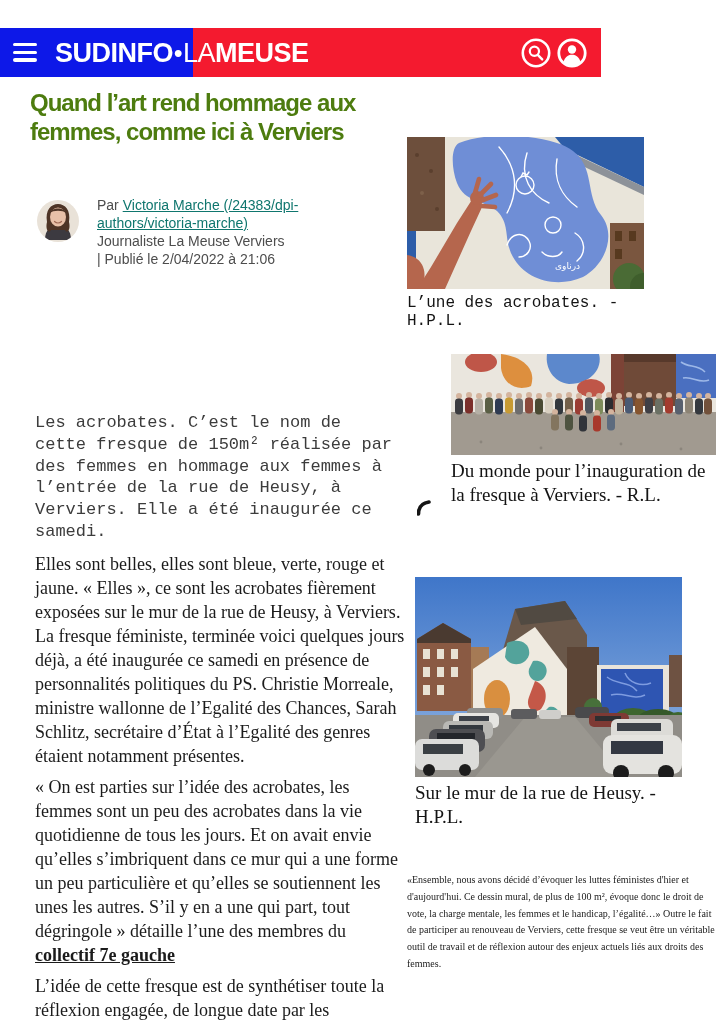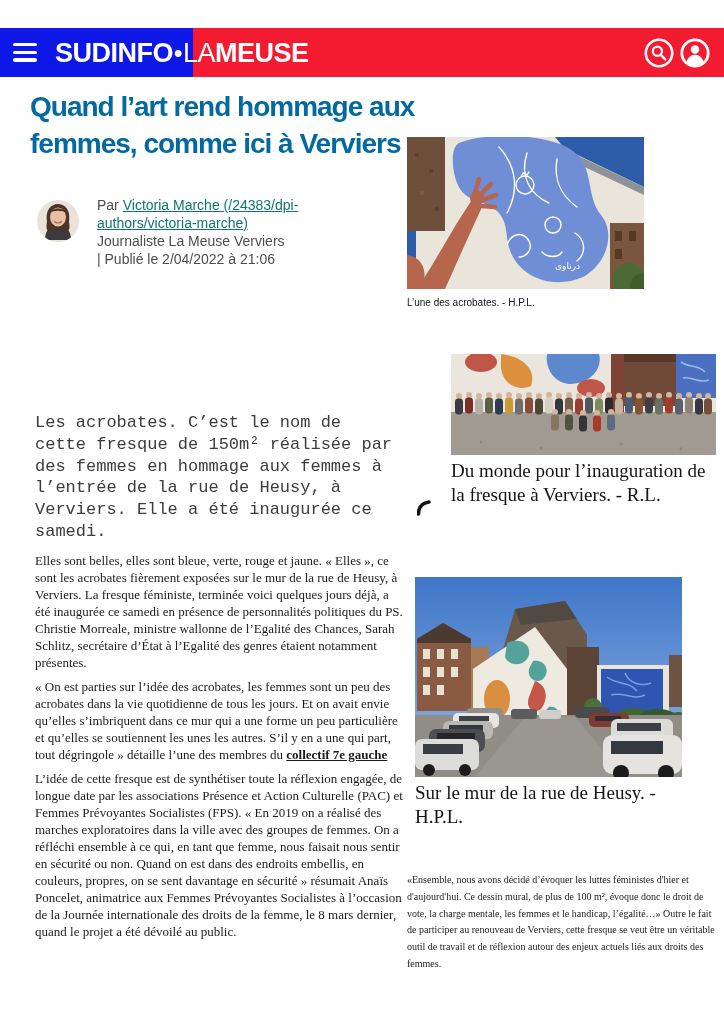--- a/index.html
+++ b/index.html
@@ -5,21 +5,21 @@
   * { margin:0; padding:0; box-sizing:border-box; }
   html,body { background:#ffffff; }
   .page {
     position:relative; width:724px; height:1024px; margin:0 auto;
     background:#ffffff; overflow:hidden;
     font-family:"Liberation Sans", sans-serif;
   }
 
   
   .topbar {
-    position:absolute; left:0; top:28px; width:724px; height:49px;
+    position:absolute; left:0; top:28px; width:601px; height:49px;
     background:#f41a2f;
   }
   .topbar .blue-block {
     position:absolute; left:0; top:0; width:193px; height:49px; background:#0d18e8;
   }
   .hamburger {
     position:absolute; left:13px; top:15px; width:24px; height:19px; cursor:pointer;
   }
   .hamburger span {
     display:block; width:24px; height:3.4px; background:#fff; border-radius:2px; margin-bottom:4.3px;
@@ -31,50 +31,50 @@
   }
   .logo .light { font-weight:400; }
   .logo .dot { font-size:24px; vertical-align:1px; padding:0 1px; }
   .topbar .icon-btn { position:absolute; top:10px; width:30px; height:30px; cursor:pointer; }
   .icon-search { right:50px; }
   .icon-user  { right:14px; }
 
   
   .headline {
     position:absolute; left:30px; top:88px; width:388px;
-    font-size:28px; line-height:37px; font-weight:700; letter-spacing:-1px;
-    color:#0369a1;
+    font-size:24px; line-height:29px; font-weight:700; letter-spacing:-1px;
+    color:#4d7c0f;
   }
 
   
   .byline { position:absolute; left:37px; top:196px; width:330px; }
   .avatar { position:absolute; left:0; top:4px; width:42px; height:42px; border-radius:50%; overflow:hidden; }
   .byline-text { margin-left:60px; width:272px; font-size:14px; line-height:18px; color:#4d4d4d; }
   .byline-text a { color:#0f766e; font-weight:400; text-decoration:underline; cursor:pointer; }
   .byline-role, .byline-date { margin-top:0; color:#4d4d4d; }
 
   
   .article-col {
     position:absolute; left:35px; top:412px; width:372px; color:#1e1e1e;
   }
   .lede {
     font-family:Liberation Mono, monospace;
     font-size:17px; line-height:21.8px; color:#3c3c3c; margin-bottom:9px; width:364px;
   }
   .body-p {
     font-family:"Liberation Serif", serif;
-    font-size:13px; line-height:17px; color:#1b1b1b; margin-bottom:7px;
+    font-size:18px; line-height:24px; color:#1b1b1b; margin-bottom:7px;
   }
   .body-p a { color:#1b1b1b; font-weight:700; cursor:pointer; }
 
   
   figure { position:absolute; }
   figure svg { display:block; }
   .caption-sm {
-    font-family:Liberation Sans, sans-serif; font-size:10px; line-height:18px;
+    font-family:Liberation Mono, monospace; font-size:16px; line-height:18px;
     color:#141414; margin-top:5px;
   }
   .caption-lg {
     font-family:"Liberation Serif", serif; font-size:19px; line-height:23.5px;
     color:#141414; margin-top:4px;
   }
   .fig1 { left:407px; top:137px; width:238px; }
   .fig2 { left:407px; top:354px; width:300px;padding-left:44px; }
   .fig3 { left:415px; top:577px; width:268px; }
   .quote-frag { position:absolute; left:417px; top:500px; width:14px; height:16px; }

